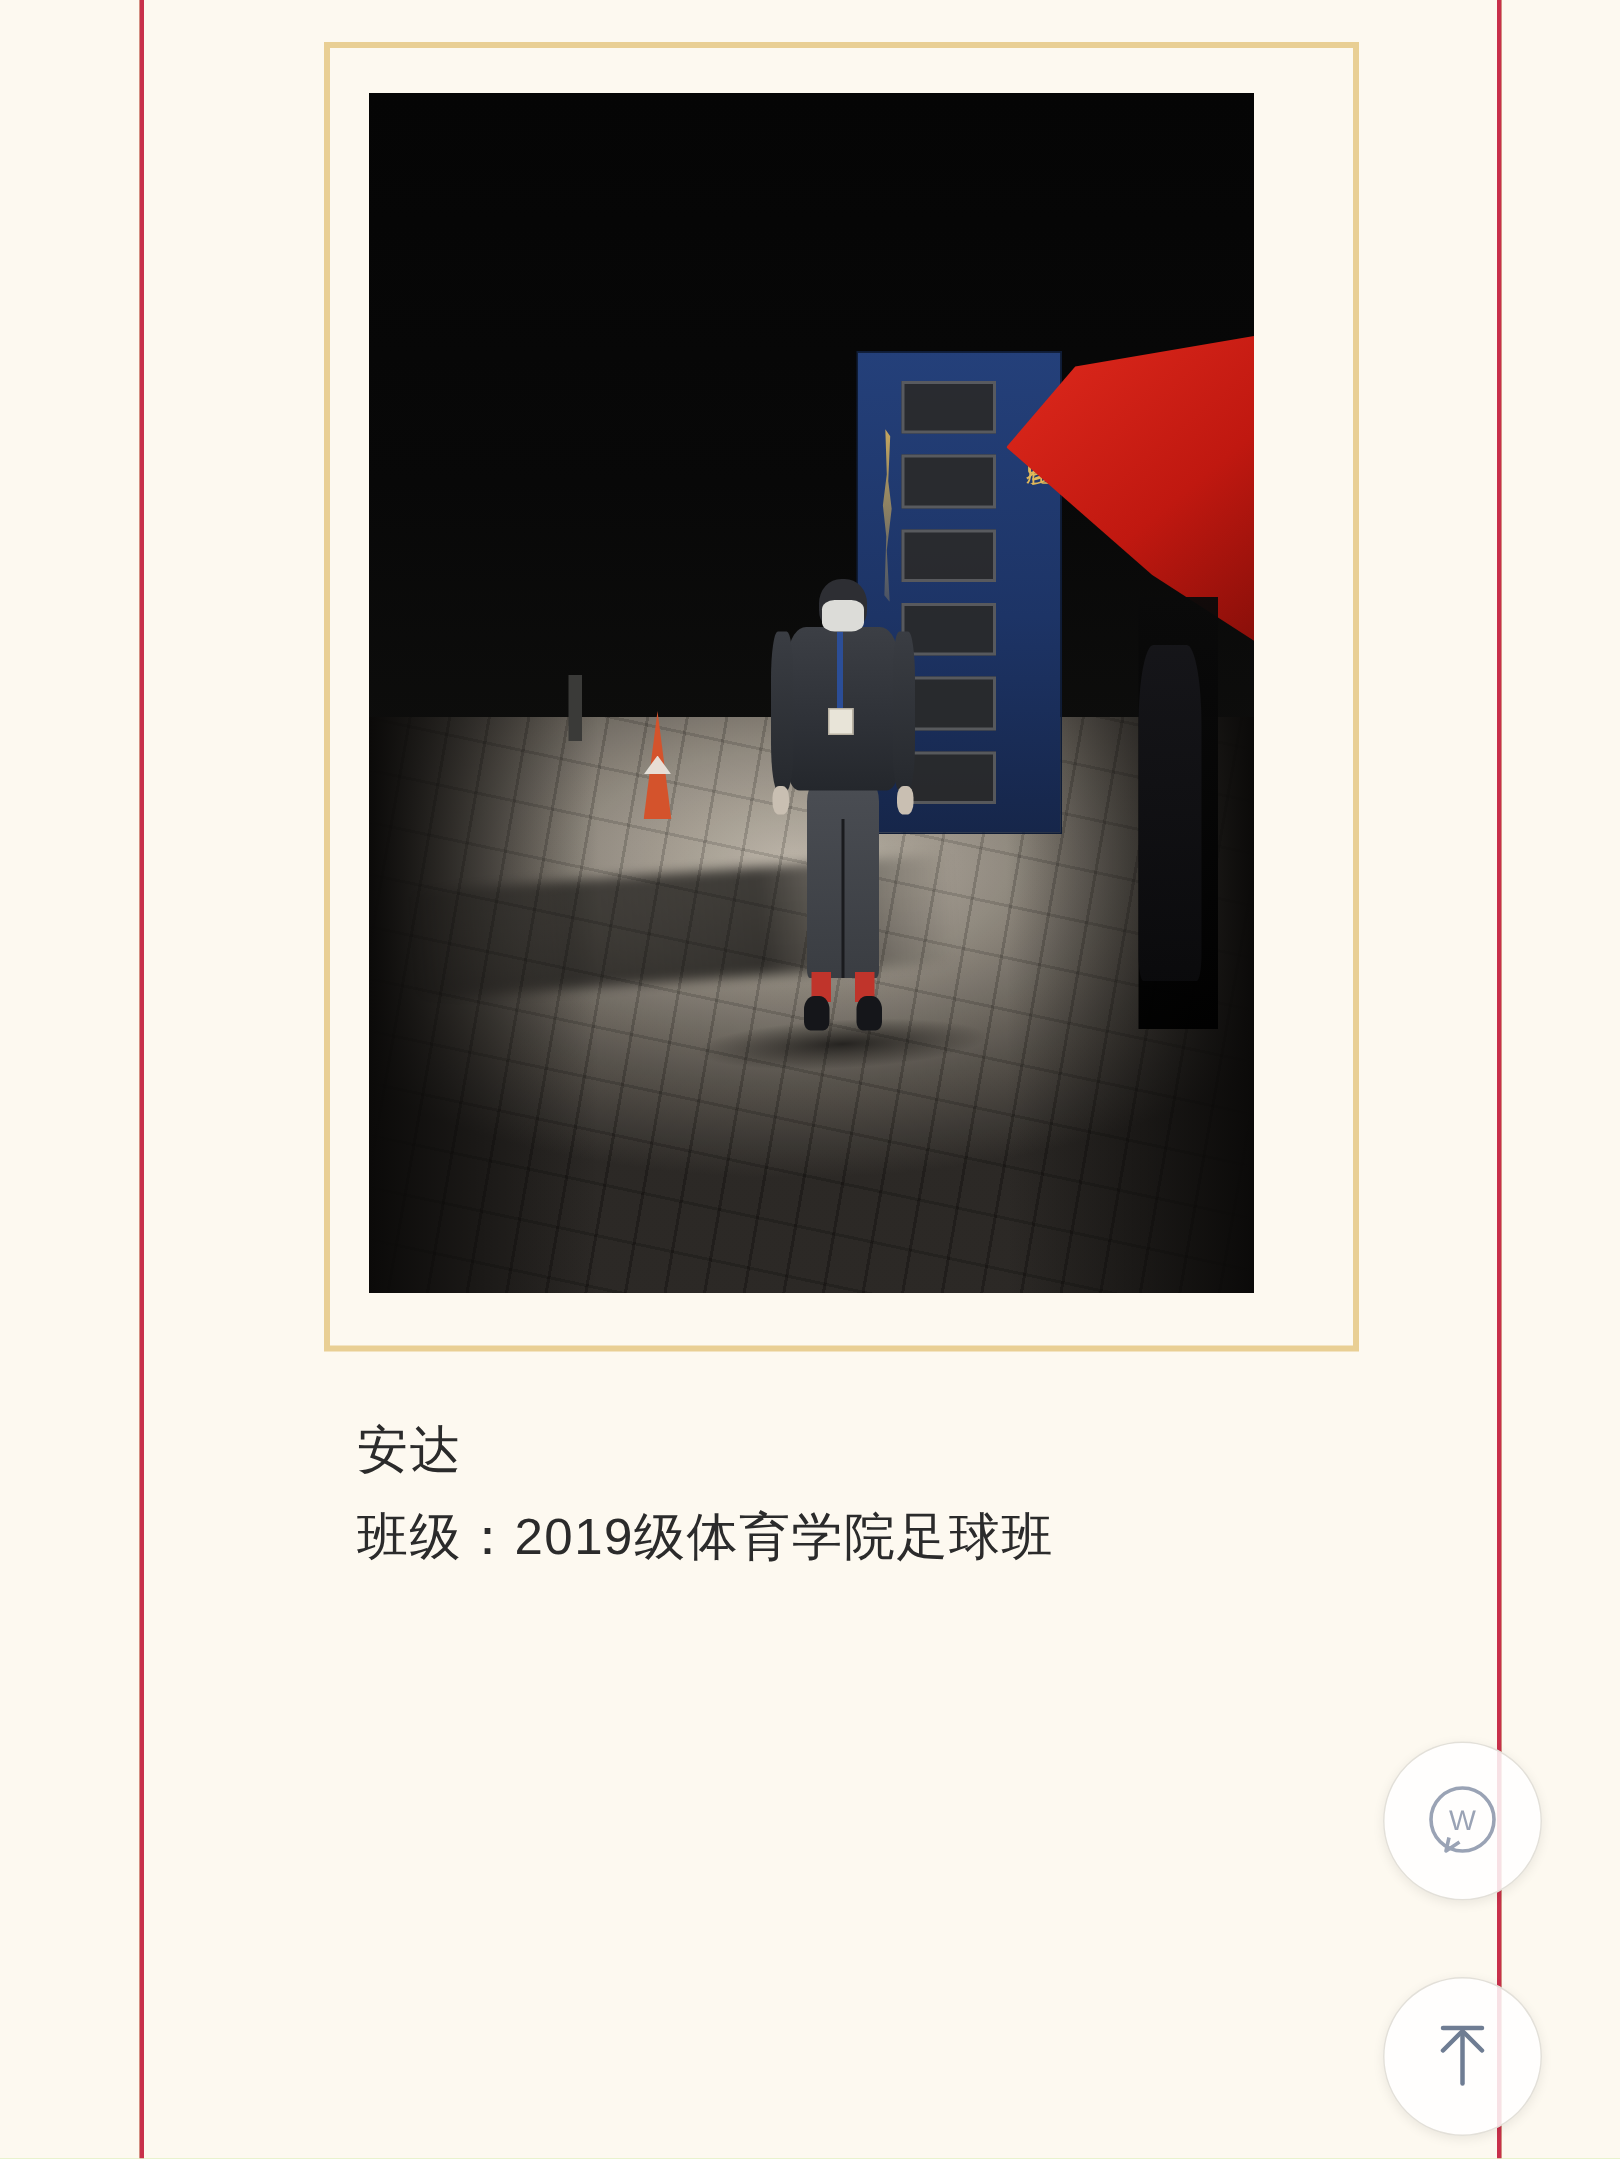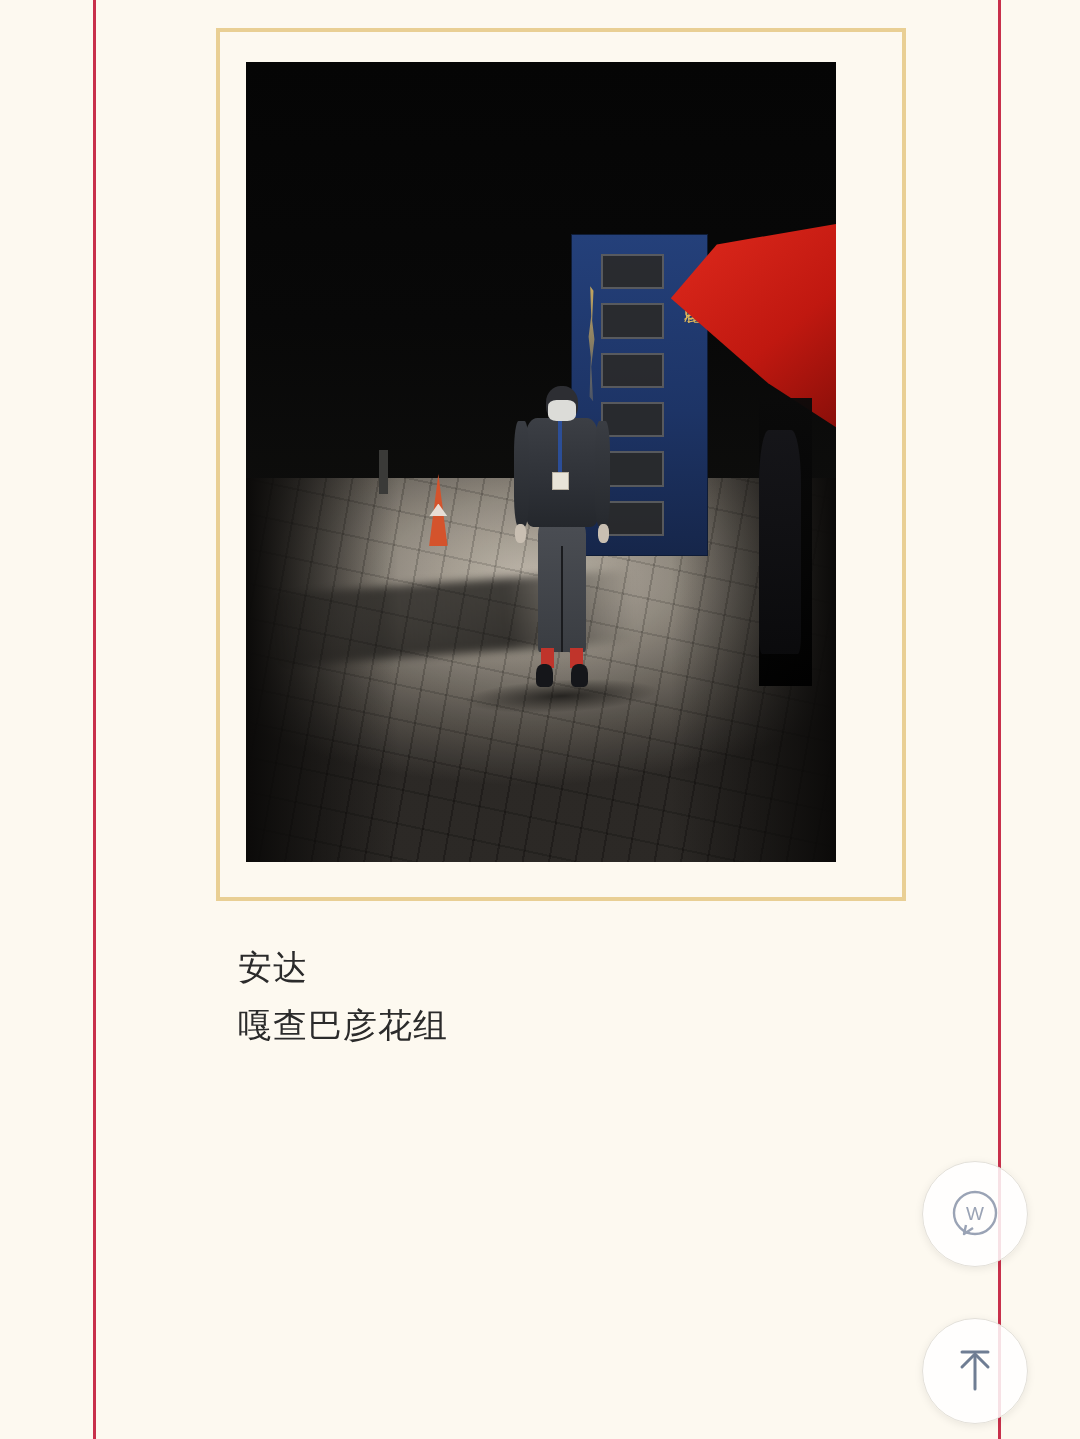--- a/index.html
+++ b/index.html
@@ -378,21 +378,21 @@
           <div class="p-head"></div>
           <div class="p-mask"></div>
         </div>
 
         <div class="bystander"></div>
       </div>
     </div>
 
     <div class="caption">
       <p>安达</p>
-      <p>嘎查巴彦花组</p>
+      <p>班级：2019级体育学院足球班</p>
     </div>
 
   </div>
 
   <div class="fab fab-w">
     <svg width="56" height="56" viewBox="0 0 56 56">
       <circle cx="28" cy="27" r="21" fill="none" stroke="#9aa3b5" stroke-width="2.4"></circle>
       <path d="M19 39 L17 48 L26 42" fill="none" stroke="#9aa3b5" stroke-width="2.4" stroke-linejoin="round"></path>
       <text x="28" y="34" text-anchor="middle" font-family="Liberation Sans, sans-serif" font-size="19" fill="#9aa3b5">W</text>
     </svg>

